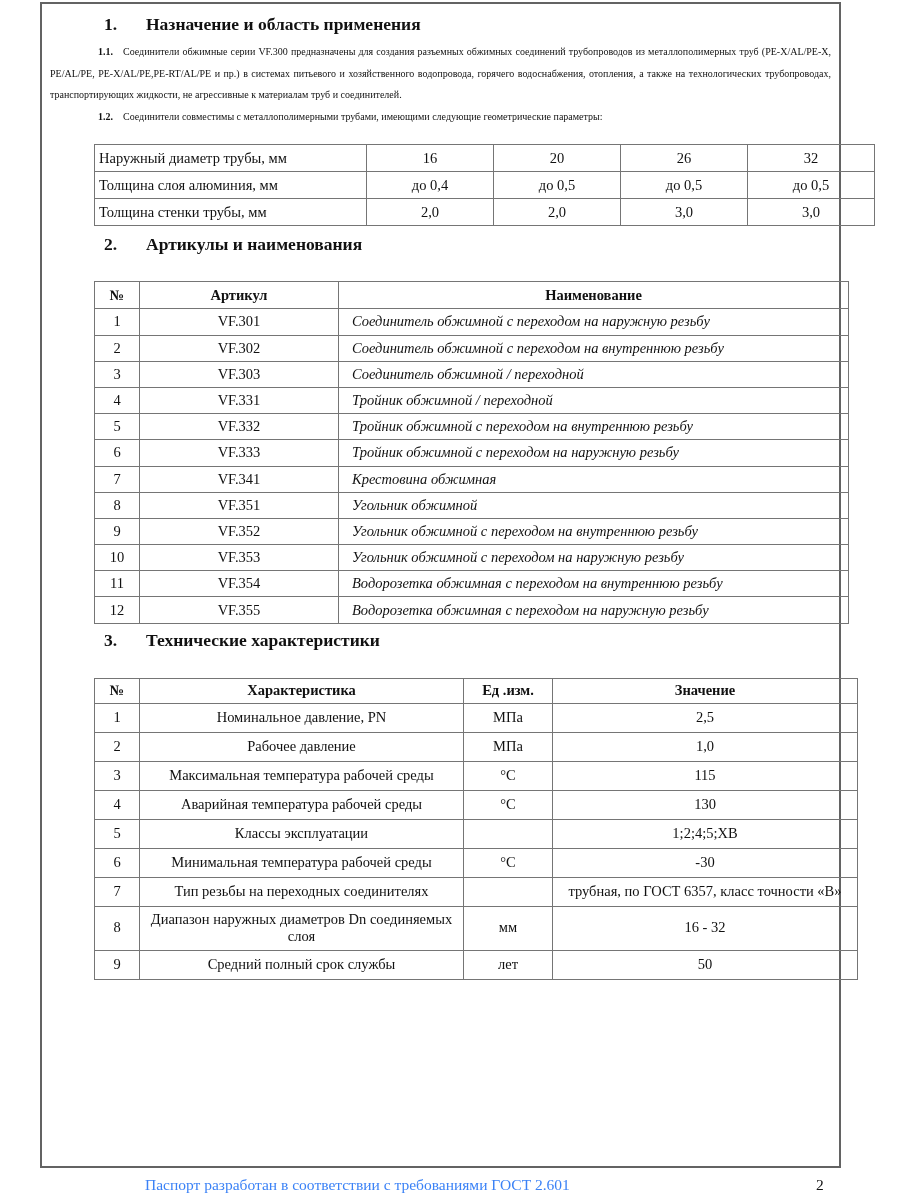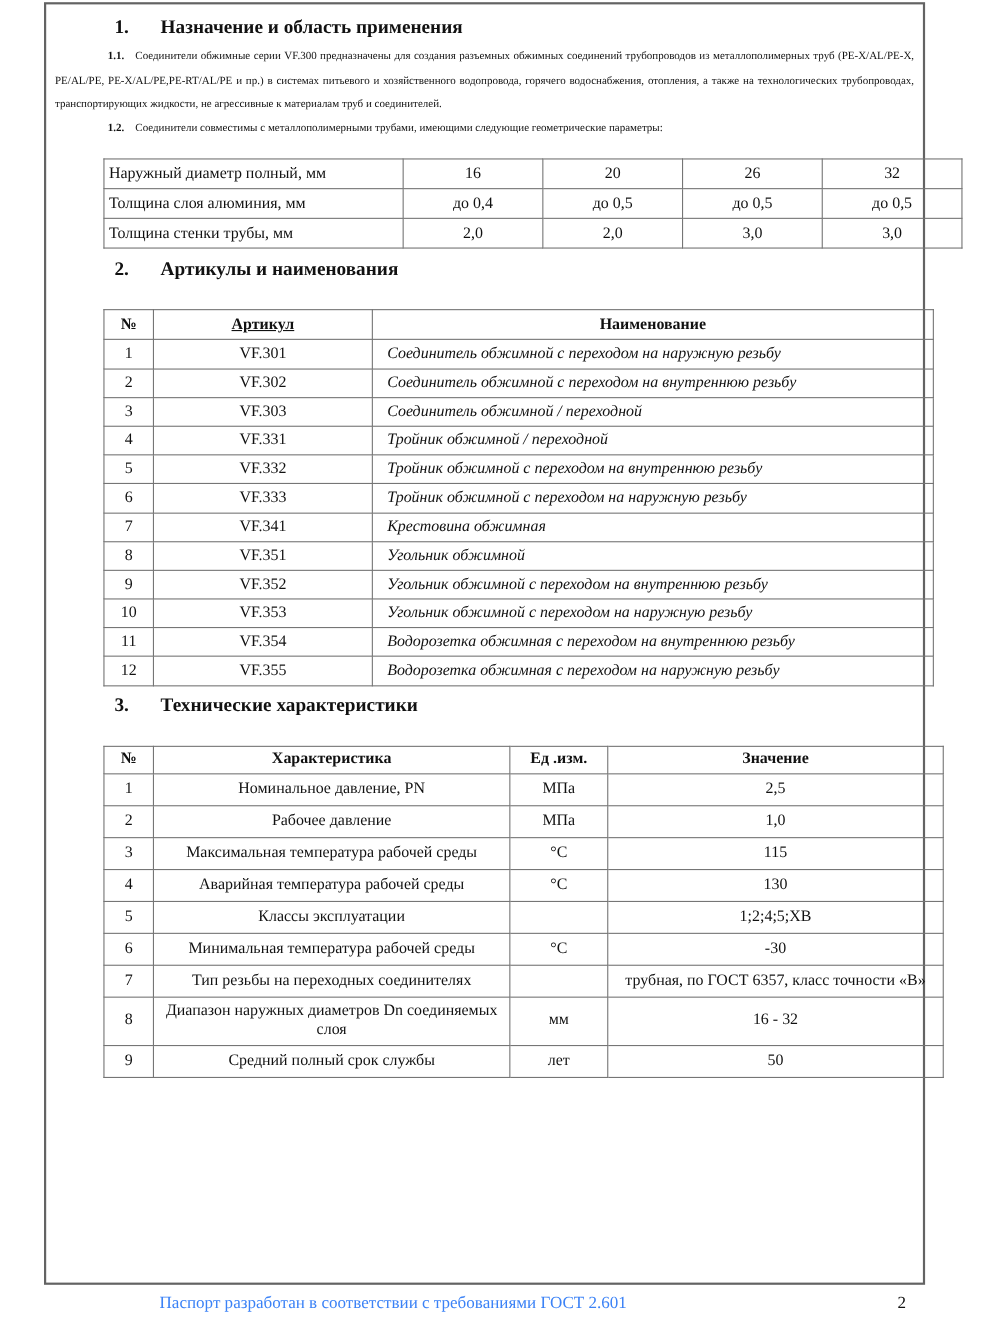--- a/index.html
+++ b/index.html
@@ -53,21 +53,21 @@
   .t1{margin-top:17px;}
   .t1 td{height:24px;}
   .t1 .col-label{width:263px;}
   .t1 .col-v{width:118px;}
 
   
   .t2{margin-top:26px;}
   .t2 th{height:24px;}
   .t2 td{height:23.2px;}
   .t2 .col-num{width:36px;}
-  .t2 .col-art{width:190px;text-decoration:underline;}
+  .t2 .col-art{width:190px;}
   .t2 .col-name{width:501px;}
   .t2 td.name{padding-left:13px;font-style:italic;}
 
   
   .t3{margin-top:27px;}
   .t3 th{height:22px;}
   .t3 td{height:26px;}
   .t3 .col-num{width:36px;}
   .t3 .col-char{width:315px;}
   .t3 .col-unit{width:80px;}
@@ -93,21 +93,21 @@
       <span>Назначение и область применения</span>
     </div>
 
     <p class="para para-1"><span class="pnum">1.1.</span><span>Соединители обжимные серии VF.300 предназначены для создания разъемных обжимных соединений трубопроводов из металлополимерных труб (PE-X/AL/PE-X, PE/AL/PE, PE-X/AL/PE,PE-RT/AL/PE и пр.) в системах питьевого и хозяйственного водопровода, горячего водоснабжения, отопления, а также на технологических трубопроводах, транспортирующих жидкости, не агрессивные к материалам труб и соединителей.</span></p>
 
     <p class="para para-2"><span class="pnum">1.2.</span><span>Соединители совместимы с металлополимерными трубами, имеющими следующие геометрические параметры:</span></p>
 
     <table class="t1">
       <tbody>
           <tr>
-        <td class="col-label l">Наружный диаметр полный, мм</td>
+        <td class="col-label l">Наружный диаметр трубы, мм</td>
         <td class="col-v c">16</td>
         <td class="col-v c">20</td>
         <td class="col-v c">26</td>
         <td class="col-v c">32</td>
       </tr>
       <tr>
         <td class="l">Толщина слоя алюминия, мм</td>
         <td class="c">до 0,4</td>
         <td class="c">до 0,5</td>
         <td class="c">до 0,5</td>

